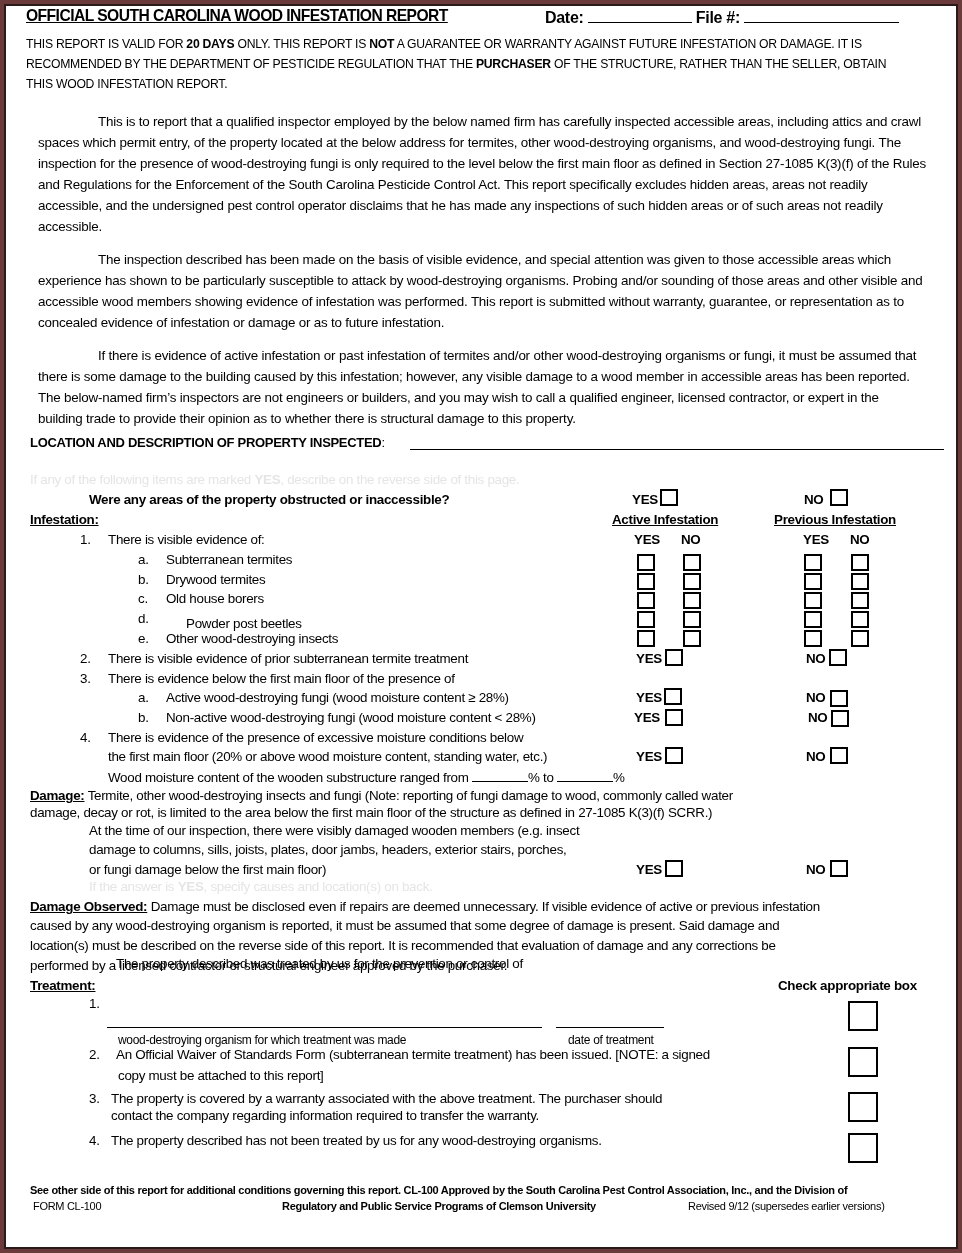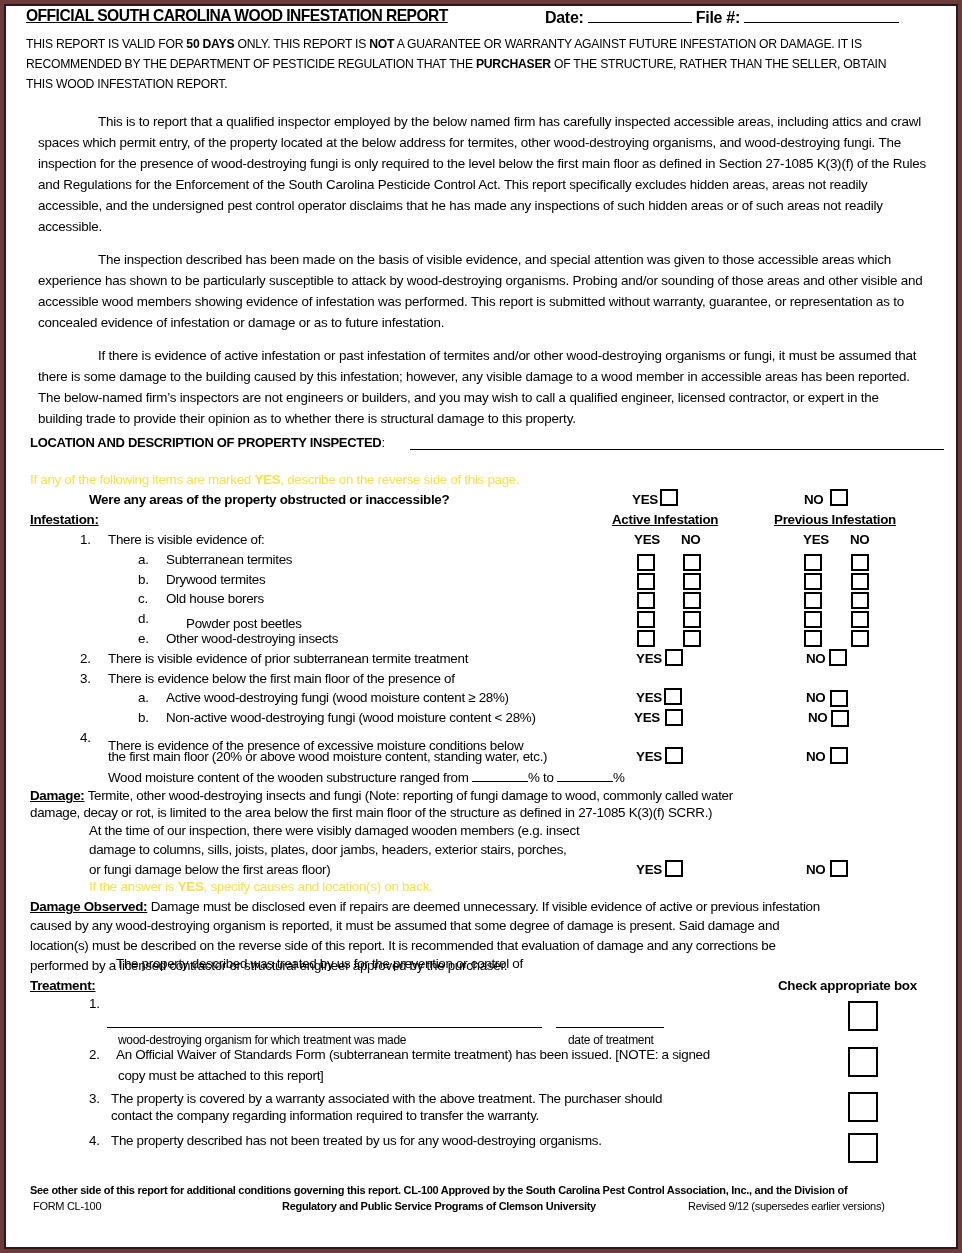--- a/index.html
+++ b/index.html
@@ -24,21 +24,21 @@
     left: 26px; font-size: 12.2px; letter-spacing: -0.25px;
   }
   .para {
     left: 26px; width: 912px; font-size: 13.4px; line-height: 21px; white-space: normal;
     letter-spacing: -0.2px;
   }
   .para p { margin: 12px; text-indent: 60px; }
   .label { font-size: 13.4px; letter-spacing: -0.3px; }
   .bold { font-weight: bold; }
   .u { text-decoration: underline; }
-  .red { color: #fde047; }
+  .red { color: #e5e5e5; }
   .cb {
     position: absolute; border: 2px solid #000; box-sizing: border-box; background: #fff;
   }
   .cb-s { width: 18px; height: 17px; }
   .cb-l { width: 30px; height: 30px; }
   .small { font-size: 12px; letter-spacing: -0.3px; }
   .line { position: absolute; border-bottom: 1px solid #000; height: 0; }
   .foot { font-size: 11px; letter-spacing: -0.3px; }
 </style>
 </head>
@@ -48,21 +48,21 @@
 
 <div class="abs title">OFFICIAL SOUTH CAROLINA WOOD INFESTATION REPORT</div>
 <div class="abs hdr-date">
   <span>Date:</span>
   <span class="blank" style="width:104px;"></span>
   <span>File #:</span>
   <span class="blank" style="width:155px;"></span>
 </div>
 
 <div class="abs caps" style="top:37px;">
-  <span>THIS REPORT IS VALID FOR </span><b>50 DAYS</b><span> ONLY. THIS REPORT IS </span><b>NOT</b><span> A GUARANTEE OR WARRANTY AGAINST FUTURE INFESTATION OR DAMAGE. IT IS</span>
+  <span>THIS REPORT IS VALID FOR </span><b>20 DAYS</b><span> ONLY. THIS REPORT IS </span><b>NOT</b><span> A GUARANTEE OR WARRANTY AGAINST FUTURE INFESTATION OR DAMAGE. IT IS</span>
 </div>
 <div class="abs caps" style="top:57px;">
   <span>RECOMMENDED BY THE DEPARTMENT OF PESTICIDE REGULATION THAT THE </span><b>PURCHASER</b><span> OF THE STRUCTURE, RATHER THAN THE SELLER, OBTAIN</span>
 </div>
 <div class="abs caps" style="top:77px;">THIS WOOD INFESTATION REPORT.</div>
 
 <div class="abs para" style="top:99px;">
   <p>This is to report that a qualified inspector employed by the below named firm has carefully inspected accessible areas, including attics and crawl spaces which permit entry, of the property located at the below address for termites, other wood-destroying organisms, and wood-destroying fungi. The inspection for the presence of wood-destroying fungi is only required to the level below the first main floor as defined in Section 27-1085 K(3)(f) of the Rules and Regulations for the Enforcement of the South Carolina Pesticide Control Act. This report specifically excludes hidden areas, areas not readily accessible, and the undersigned pest control operator disclaims that he has made any inspections of such hidden areas or of such areas not readily accessible.</p>
   <p>The inspection described has been made on the basis of visible evidence, and special attention was given to those accessible areas which experience has shown to be particularly susceptible to attack by wood-destroying organisms. Probing and/or sounding of those areas and other visible and accessible wood members showing evidence of infestation was performed. This report is submitted without warranty, guarantee, or representation as to concealed evidence of infestation or damage or as to future infestation.</p>
   <p>If there is evidence of active infestation or past infestation of termites and/or other wood-destroying organisms or fungi, it must be assumed that there is some damage to the building caused by this infestation; however, any visible damage to a wood member in accessible areas has been reported. The below-named firm’s inspectors are not engineers or builders, and you may wish to call a qualified engineer, licensed contractor, or expert in the building trade to provide their opinion as to whether there is structural damage to this property.</p>
@@ -148,38 +148,38 @@
 <div class="cb cb-s" style="left:830px; top:690px;"></div>
 
 <div class="abs label" style="left:138px; top:710px;">b.</div>
 <div class="abs label" style="left:166px; top:710px;">Non-active wood-destroying fungi (wood moisture content &lt; 28%)</div>
 <div class="abs label bold" style="left:634px; top:710px;">YES</div>
 <div class="cb cb-s" style="left:665px; top:709px;"></div>
 <div class="abs label bold" style="left:808px; top:710px;">NO</div>
 <div class="cb cb-s" style="left:831px; top:710px;"></div>
 
 <div class="abs label" style="left:80px; top:730px;">4.</div>
-<div class="abs label" style="left:108px; top:730px;margin-top:8px;">There is evidence of the presence of excessive moisture conditions below</div>
+<div class="abs label" style="left:108px; top:730px;">There is evidence of the presence of excessive moisture conditions below</div>
 <div class="abs label" style="left:108px; top:749px;">the first main floor (20% or above wood moisture content, standing water, etc.)</div>
 <div class="abs label bold" style="left:636px; top:749px;">YES</div>
 <div class="cb cb-s" style="left:665px; top:747px;"></div>
 <div class="abs label bold" style="left:806px; top:749px;">NO</div>
 <div class="cb cb-s" style="left:830px; top:747px;"></div>
 
 <div class="abs label" style="left:108px; top:769px;">
   <span>Wood moisture content of the wooden substructure ranged from </span><span class="blank" style="width:56px;"></span><span>% to </span><span class="blank" style="width:56px;"></span><span>%</span>
 </div>
 
 <div class="abs label" style="left:30px; top:788px;">
   <b class="u">Damage:</b><span> Termite, other wood-destroying insects and fungi (Note: reporting of fungi damage to wood, commonly called water</span>
 </div>
 <div class="abs label" style="left:30px; top:805px;">damage, decay or rot, is limited to the area below the first main floor of the structure as defined in 27-1085 K(3)(f) SCRR.)</div>
 <div class="abs label" style="left:89px; top:823px;">At the time of our inspection, there were visibly damaged wooden members (e.g. insect</div>
 <div class="abs label" style="left:89px; top:842px;">damage to columns, sills, joists, plates, door jambs, headers, exterior stairs, porches,</div>
-<div class="abs label" style="left:89px; top:862px;">or fungi damage below the first areas floor)</div>
+<div class="abs label" style="left:89px; top:862px;">or fungi damage below the first main floor)</div>
 <div class="abs label bold" style="left:636px; top:862px;">YES</div>
 <div class="cb cb-s" style="left:665px; top:860px;"></div>
 <div class="abs label bold" style="left:806px; top:862px;">NO</div>
 <div class="cb cb-s" style="left:830px; top:860px;"></div>
 <div class="abs label red" style="left:89px; top:879px;">
   <span>If the answer is </span><b>YES</b><span>, specify causes and location(s) on back.</span>
 </div>
 
 <div class="abs label" style="left:30px; top:899px;">
   <b class="u">Damage Observed:</b><span> Damage must be disclosed even if repairs are deemed unnecessary. If visible evidence of active or previous infestation</span>

